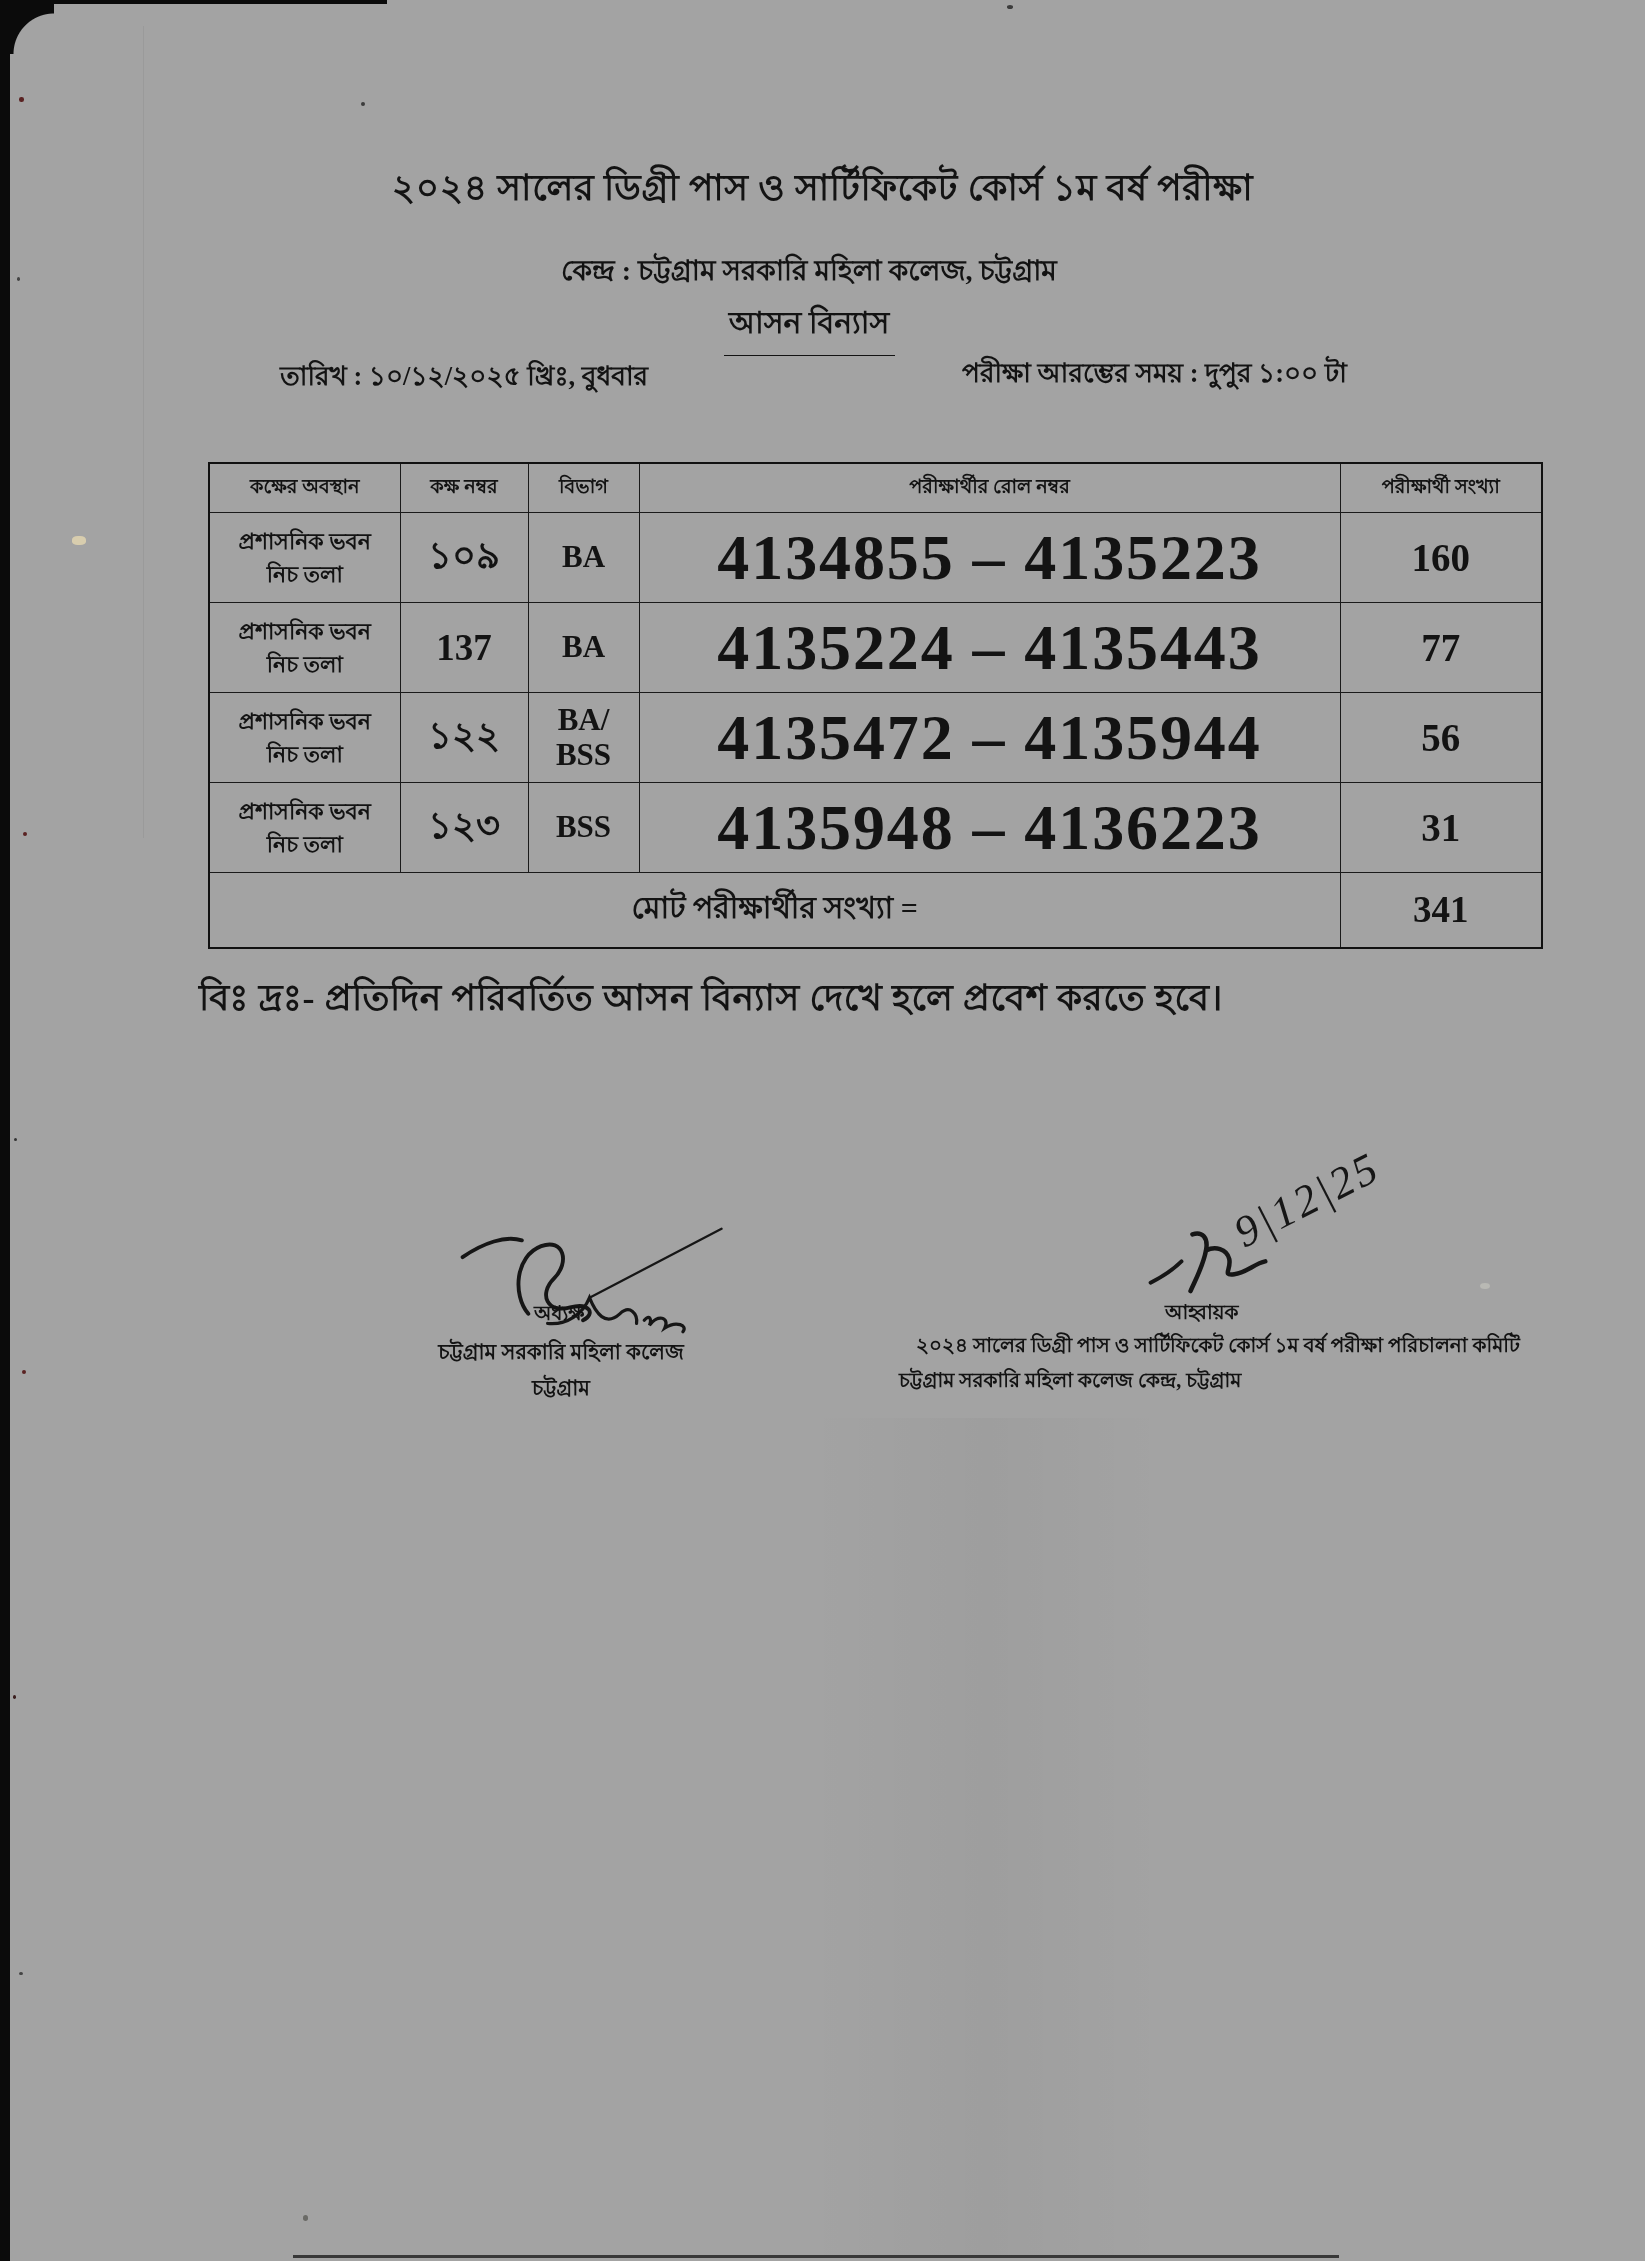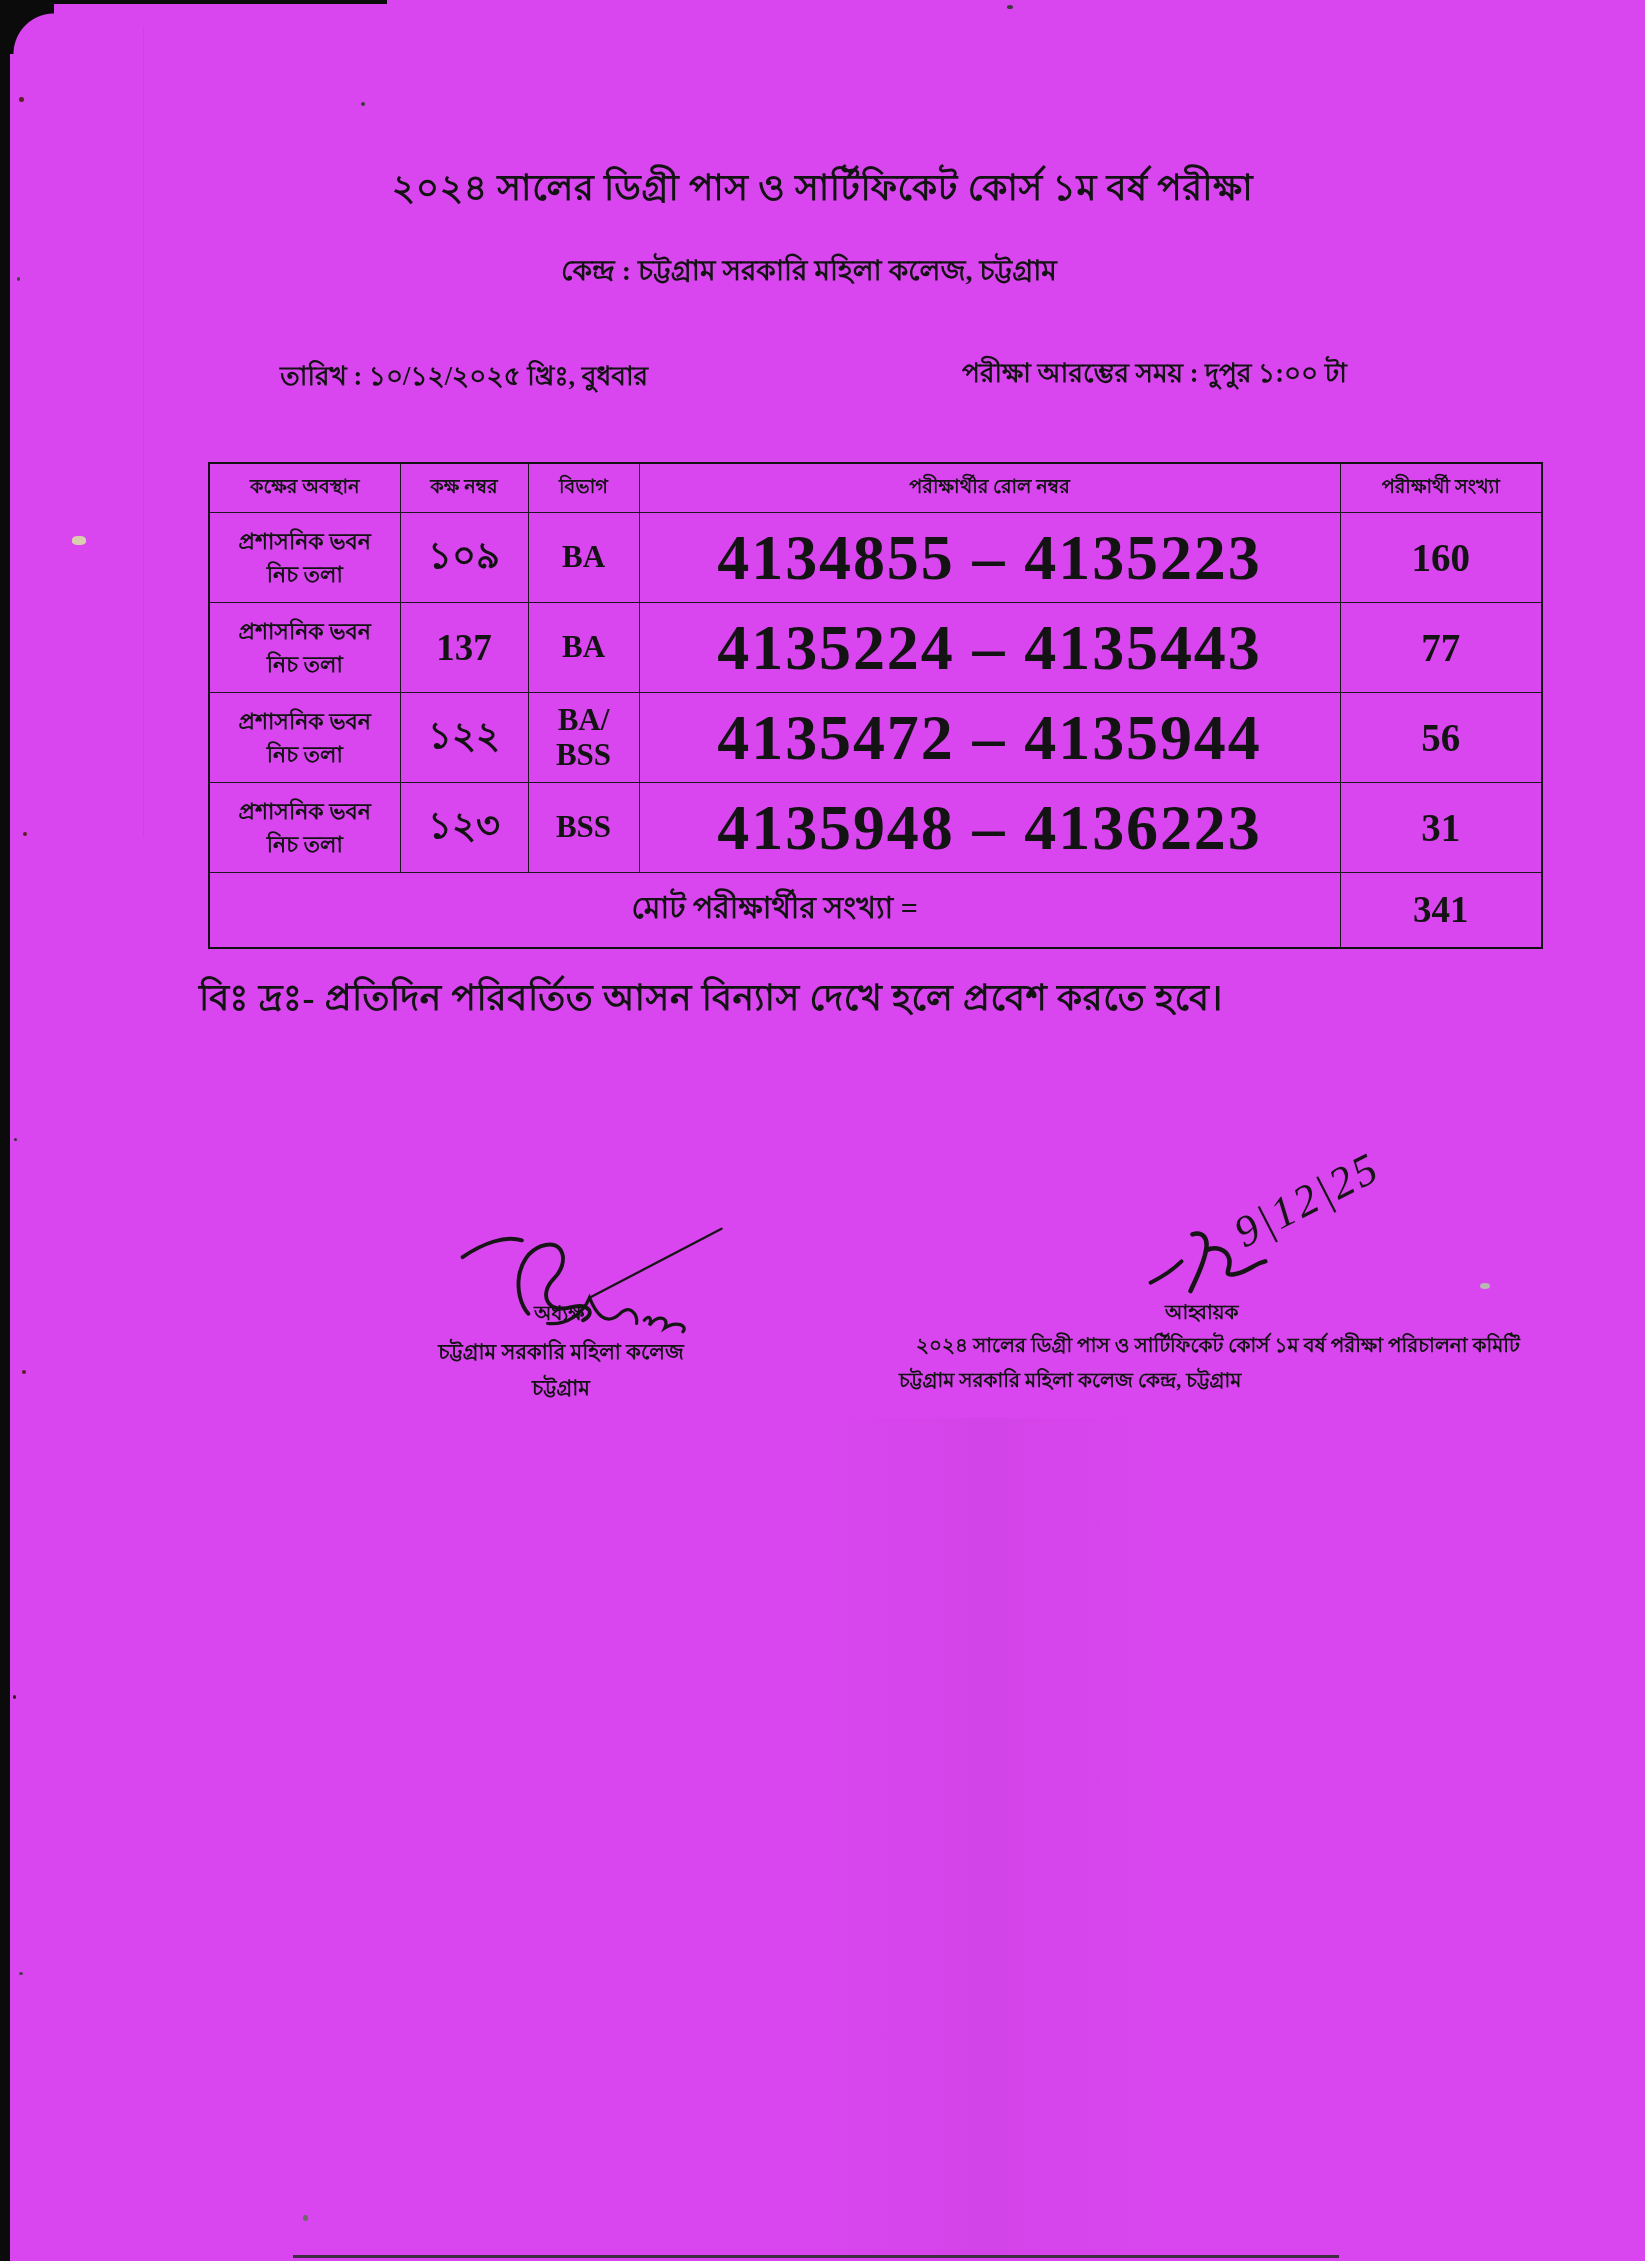--- a/index.html
+++ b/index.html
@@ -1,19 +1,19 @@
 <!DOCTYPE html>
 <html style="font-size:10.3px"><head>
 <meta charset="utf-8">
 <style>
   html,body{margin:0;padding:0;background:#e8e8e6;}
   #page{
     position:relative;
     width:1645px;height:2261px;
-    background:#d946ef;
+    background:#a3a3a3;
     overflow:hidden;
     font-family:"Liberation Serif","DejaVu Serif",serif;
     color:#131313;
   }
   
   .edge-left{position:absolute;left:0;top:0;width:10.3px;height:2261px;background:#0b0b0b;}
   .edge-top{position:absolute;left:0;top:0;width:387px;height:3.9px;background:#0b0b0b;}
   .corner-tl{position:absolute;left:0;top:0;width:54px;height:54px;
     background:radial-gradient(circle at 54px 54px, rgba(0,0,0,0) 40px, #0b0b0b 41px);}
   .edge-bottom{position:absolute;left:293px;top:2255px;width:1046px;height:3.2px;background:#262626;opacity:.85;}
@@ -80,20 +80,23 @@
   <div class="speck" style="left:22px;top:1370px;width:3.9px;height:3.9px;background:#5a2222;"></div>
   <div class="speck" style="left:13px;top:1695px;width:3.2px;height:3.9px;background:#3a1d1d;"></div>
   <div class="speck" style="left:19.3px;top:1972px;width:3.9px;height:3.2px;background:#444;"></div>
   <div class="speck" style="left:361px;top:102px;width:3.9px;height:3.9px;background:#3c3c3c;"></div>
   <div class="speck" style="left:1007px;top:5.2px;width:6.4px;height:3.9px;background:#3c3c3c;"></div>
   <div class="speck" style="left:1480px;top:1283px;width:10.3px;height:6.4px;background:#b9b9b4;"></div>
   <div class="speck" style="left:303px;top:2215px;width:5.2px;height:5.8px;background:#6a6a66;"></div>
 
   <div class="title">২০২৪ সালের ডিগ্রী পাস ও সার্টিফিকেট কোর্স ১ম বর্ষ পরীক্ষা</div>
   <div class="center-line">কেন্দ্র : চট্টগ্রাম সরকারি মহিলা কলেজ, চট্টগ্রাম</div>
+  <div class="subtitle-wrap">
+    <span class="subtitle">আসন বিন্যাস</span>
+  </div>
   <div class="date-line">তারিখ : ১০/১২/২০২৫ খ্রিঃ, বুধবার</div>
   <div class="time-line">পরীক্ষা আরম্ভের সময় : দুপুর ১:০০ টা</div>
 
   <table class="seat">
     <colgroup>
       <col style="width:191px">
         <col style="width:128px">
         <col style="width:111px">
       <col style="width:701px">
         <col style="width:202px">

